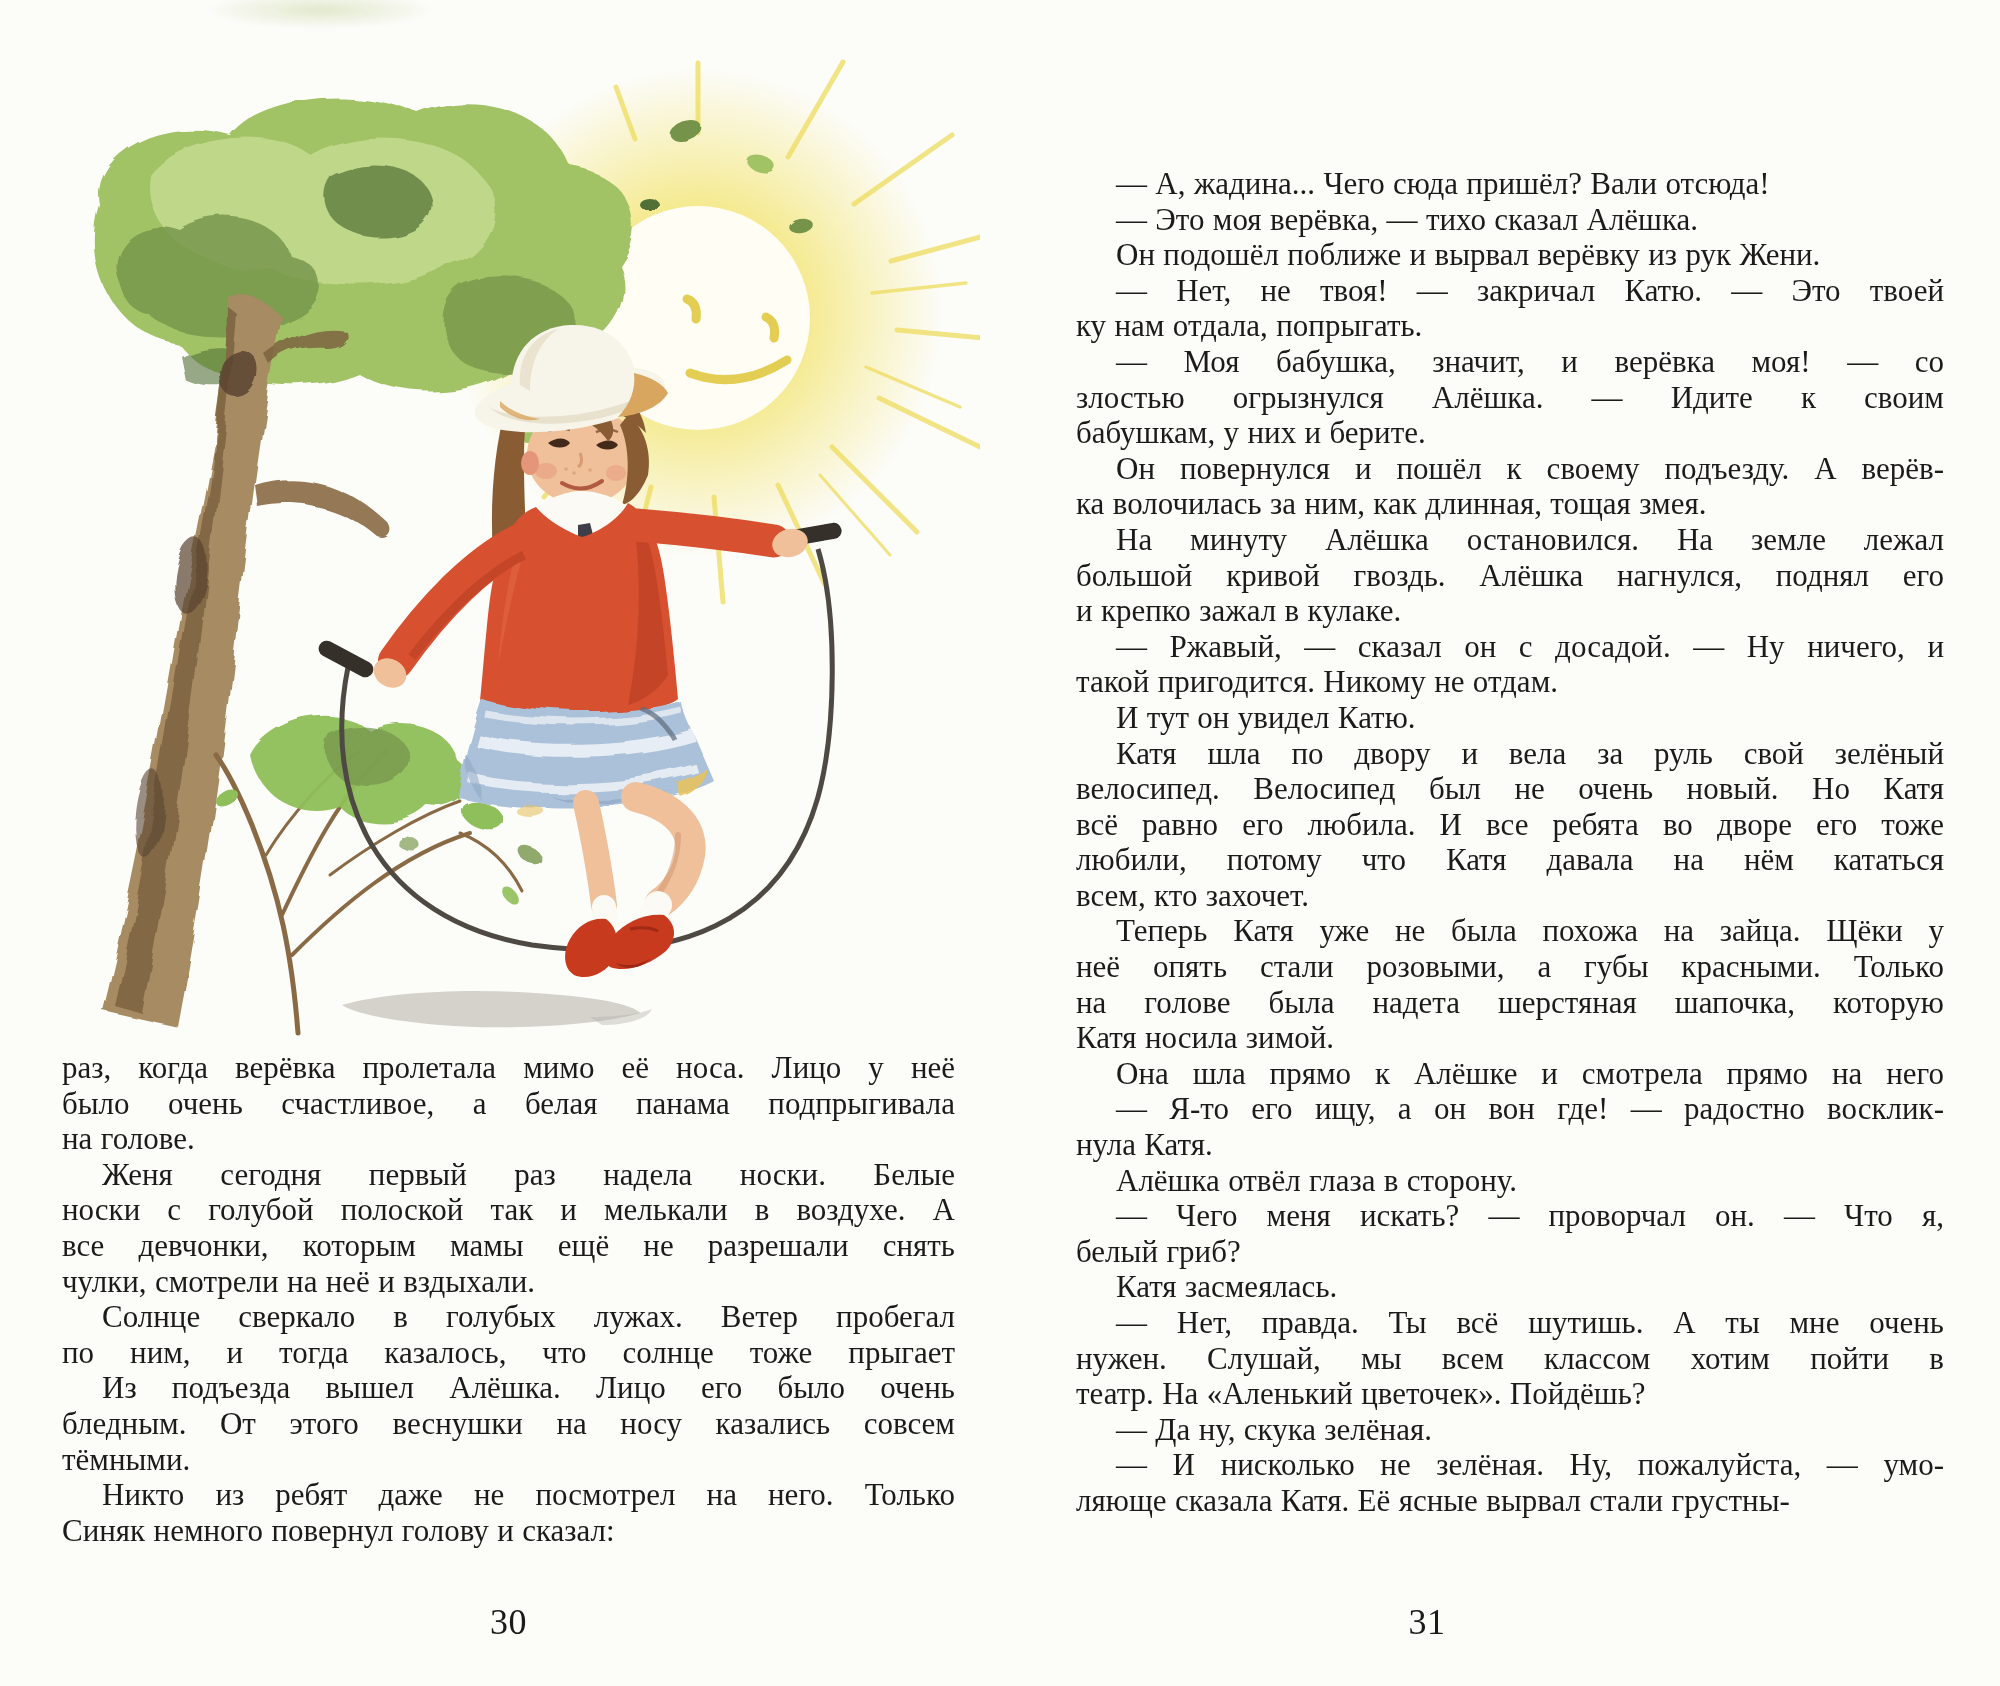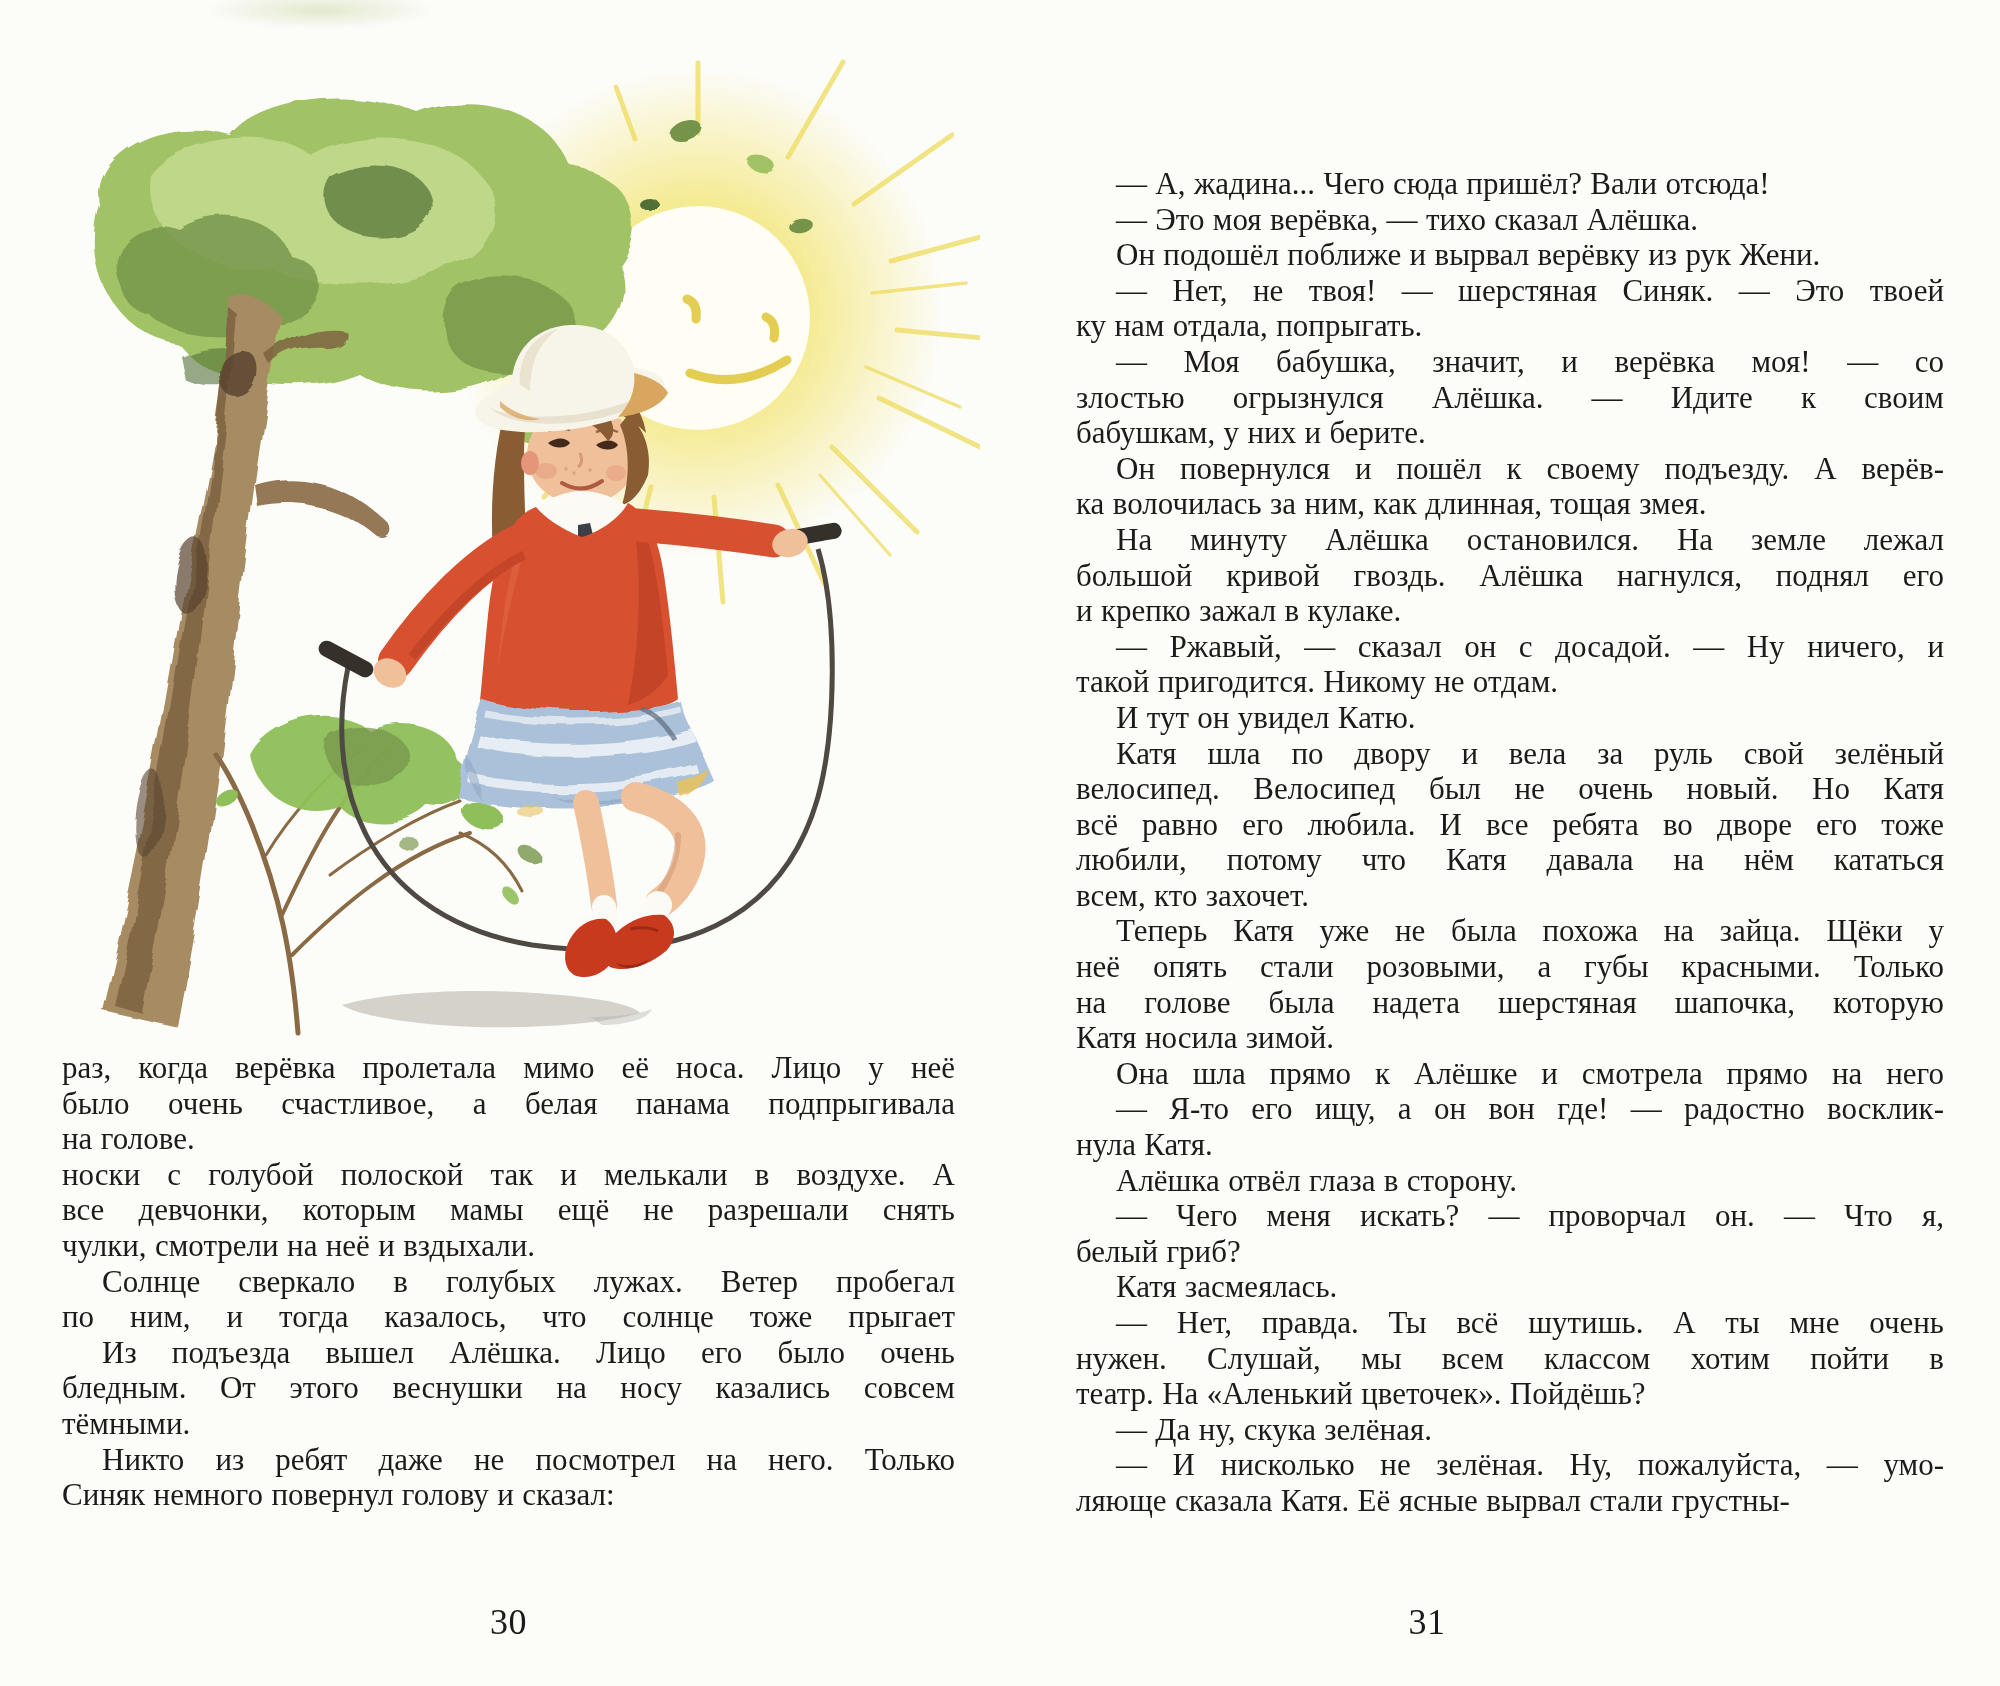--- a/index.html
+++ b/index.html
@@ -203,38 +203,39 @@
     </g>
     <ellipse cx="360" cy="618" rx="17" ry="14" fill="var(--skin)" transform="rotate(30 360 618)"></ellipse>
     <ellipse cx="760" cy="488" rx="18" ry="14" fill="var(--skin)" transform="rotate(-15 760 488)"></ellipse>
   </g>
 </svg>
 
 <div class="text-col left-col">
     <div class="line">раз, когда верёвка пролетала мимо её носа. Лицо у неё</div>
     <div class="line">было очень счастливое, а белая панама подпрыгивала</div>
     <div class="line last">на голове.</div>
+    <div class="line indent">Женя сегодня первый раз надела носки. Белые</div>
     <div class="line">носки с голубой полоской так и мелькали в воздухе. А</div>
     <div class="line">все девчонки, которым мамы ещё не разрешали снять</div>
     <div class="line last">чулки, смотрели на неё и вздыхали.</div>
     <div class="line indent">Солнце сверкало в голубых лужах. Ветер пробегал</div>
     <div class="line">по ним, и тогда казалось, что солнце тоже прыгает</div>
     <div class="line indent">Из подъезда вышел Алёшка. Лицо его было очень</div>
     <div class="line">бледным. От этого веснушки на носу казались совсем</div>
     <div class="line last">тёмными.</div>
     <div class="line indent">Никто из ребят даже не посмотрел на него. Только</div>
     <div class="line last">Синяк немного повернул голову и сказал:</div>
   </div>
 <div class="pgnum left">30</div>
 
 <div class="text-col right-col">
     <div class="line indent last">— А, жадина... Чего сюда пришёл? Вали отсюда!</div>
     <div class="line indent last">— Это моя верёвка, — тихо сказал Алёшка.</div>
     <div class="line indent last">Он подошёл поближе и вырвал верёвку из рук Жени.</div>
-    <div class="line indent">— Нет, не твоя! — шерстяная Синяк. — Это твоей</div>
+    <div class="line indent">— Нет, не твоя! — закричал Катю. — Это твоей</div>
     <div class="line last">ку нам отдала, попрыгать.</div>
     <div class="line indent">— Моя бабушка, значит, и верёвка моя! — со</div>
     <div class="line">злостью огрызнулся Алёшка. — Идите к своим</div>
     <div class="line last">бабушкам, у них и берите.</div>
     <div class="line indent">Он повернулся и пошёл к своему подъезду. А верёв-</div>
     <div class="line last">ка волочилась за ним, как длинная, тощая змея.</div>
     <div class="line indent">На минуту Алёшка остановился. На земле лежал</div>
     <div class="line">большой кривой гвоздь. Алёшка нагнулся, поднял его</div>
     <div class="line last">и крепко зажал в кулаке.</div>
     <div class="line indent">— Ржавый, — сказал он с досадой. — Ну ничего, и</div>

